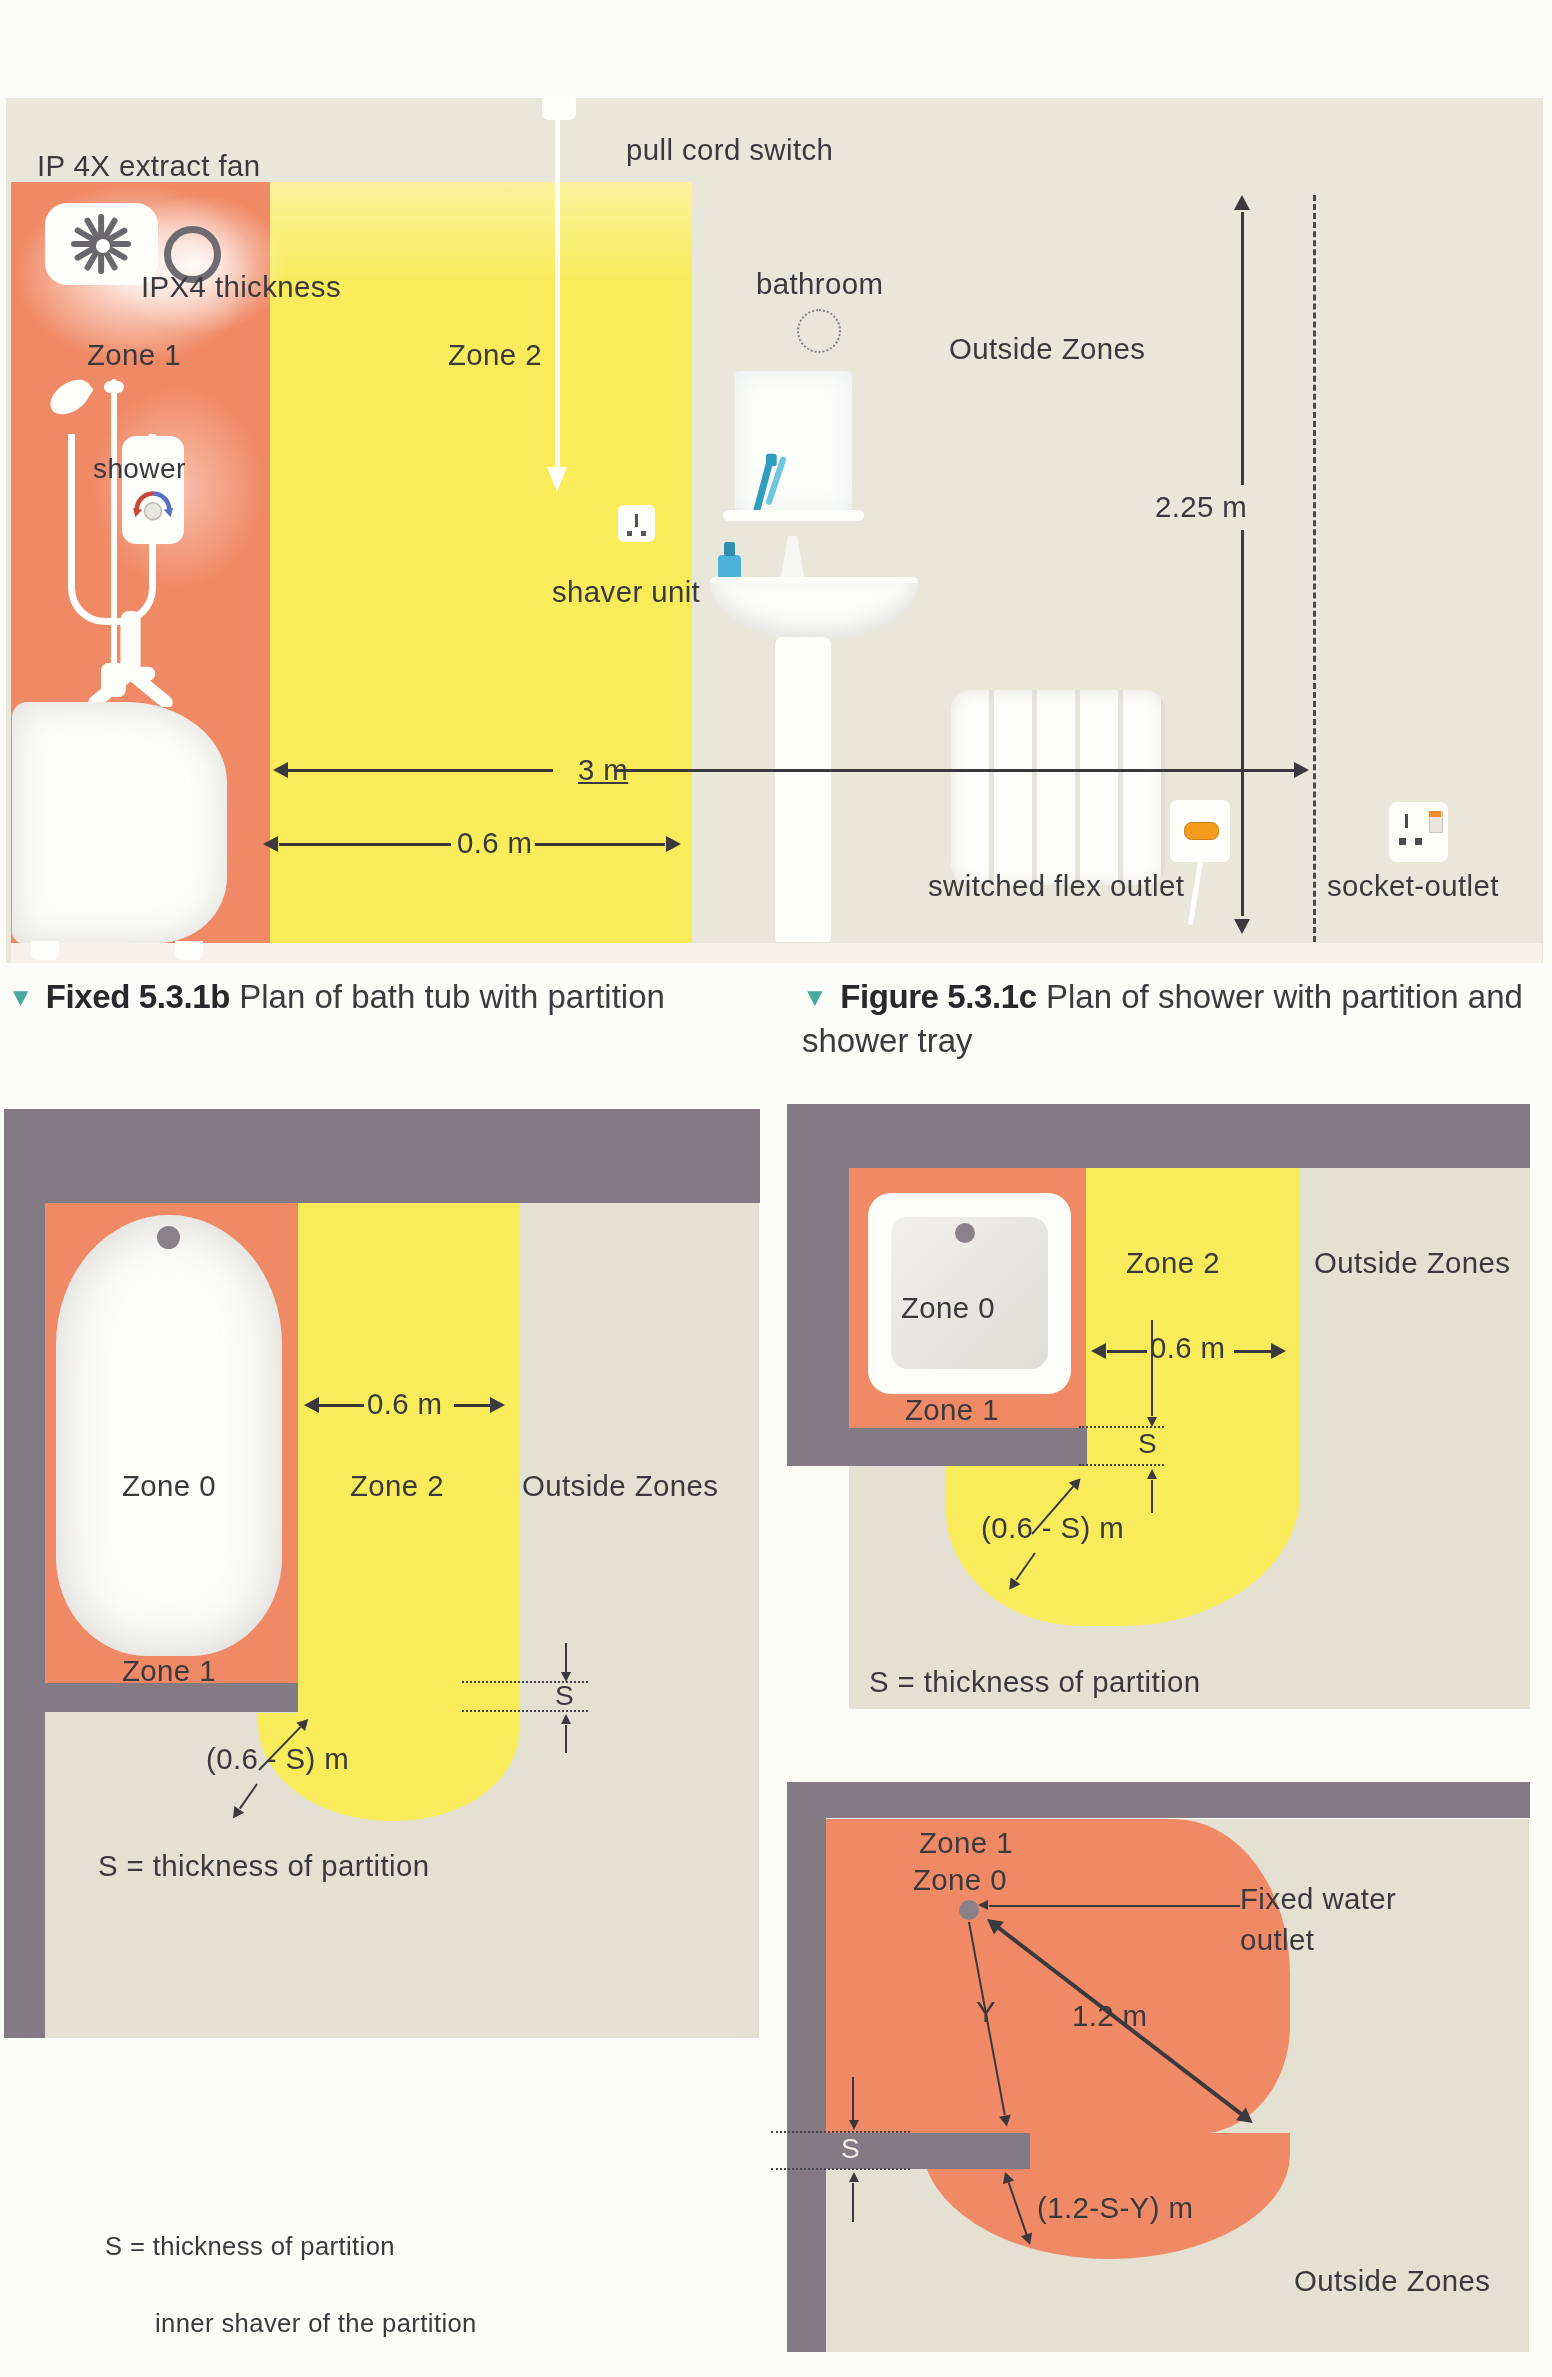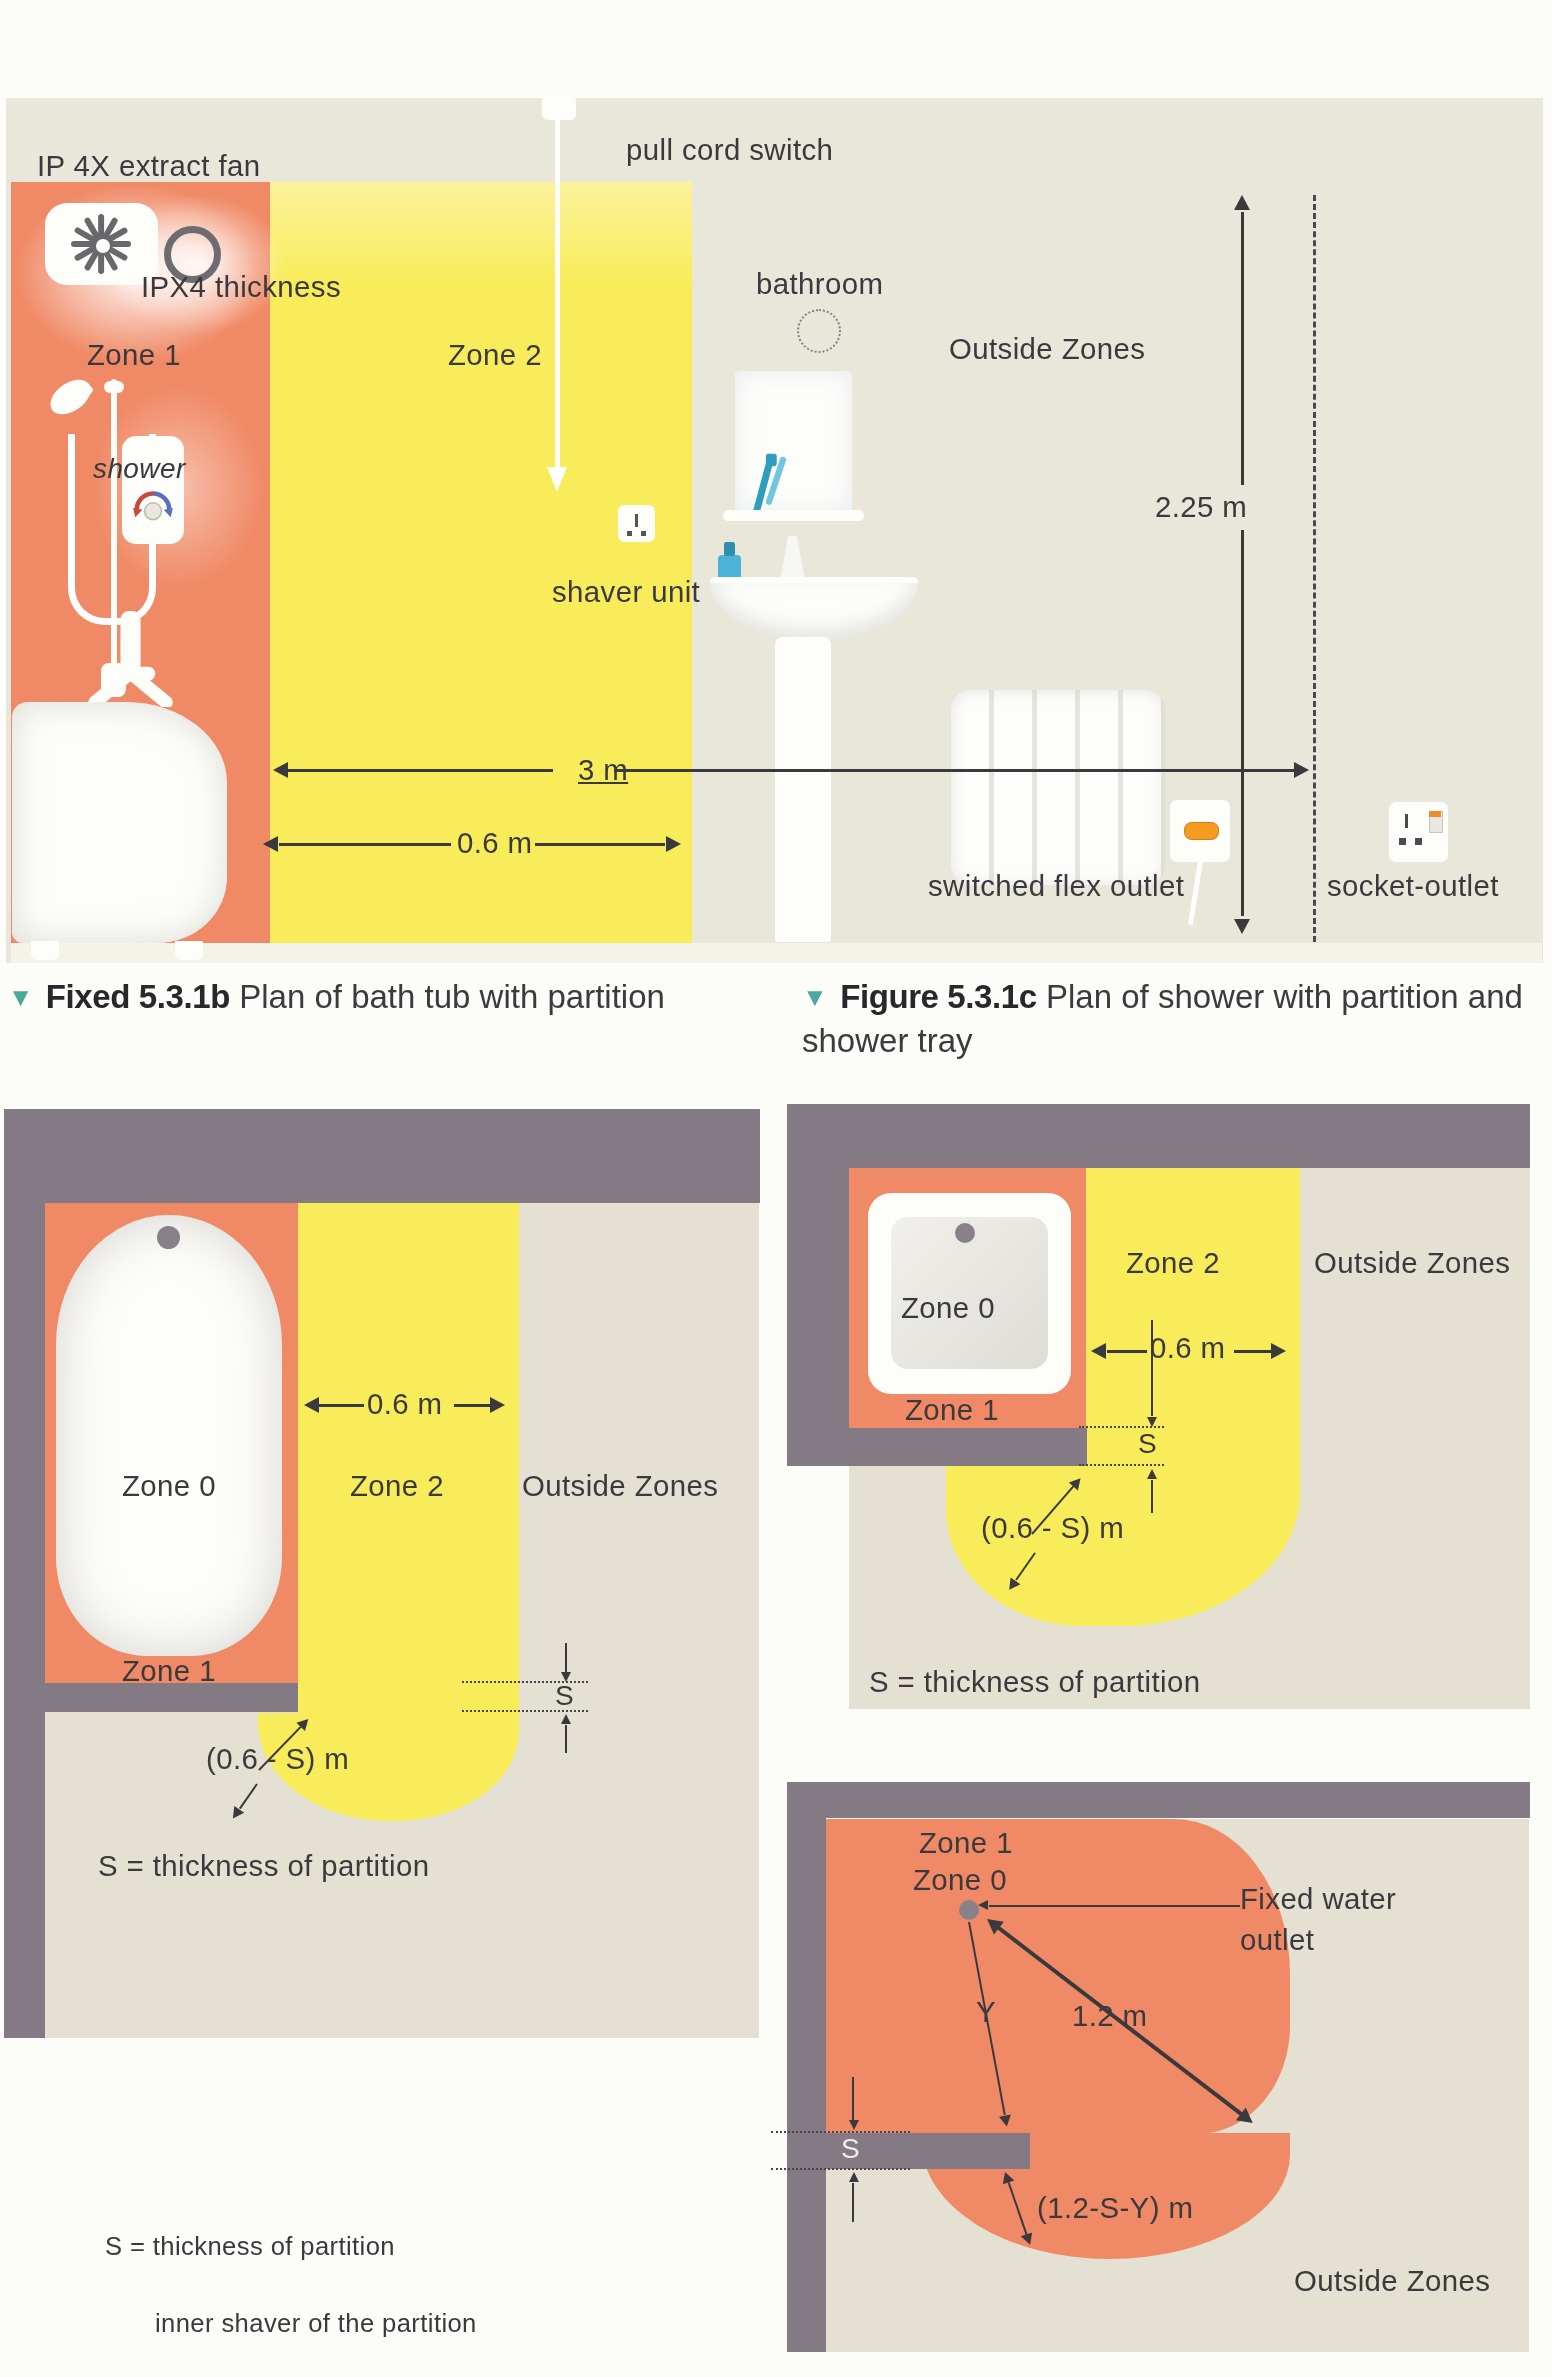--- a/index.html
+++ b/index.html
@@ -94,21 +94,21 @@
   <div class="abs white" style="left:79px;top:384px;width:9.3px;height:23px;transform:rotate(40deg);border-radius:3.9px;"></div>
   <div class="abs" style="left:68px;top:434px;width:74px;height:184px;border-left:7.7px solid #fff;border-right:7.7px solid #fff;border-bottom:7.7px solid #fff;border-radius:0 0 37px 37px;"></div>
   <div class="abs white" style="left:122px;top:436px;width:62px;height:108px;border-radius:14px;"></div>
   <svg class="abs" style="left:128px;top:482px;" width="50" height="43" viewBox="0 0 64 56">
     <circle cx="32" cy="38" r="11" fill="#e9e7e0" stroke="#bdbbb2" stroke-width="2"></circle>
     <path d="M11 38 A21 21 0 0 1 32 15" fill="none" stroke="#c9473b" stroke-width="6"></path>
     <path d="M32 15 A21 21 0 0 1 53 38" fill="none" stroke="#5a6fc0" stroke-width="6"></path>
     <polygon points="6,34 18,36 9,46" fill="#c9473b"></polygon>
     <polygon points="58,34 46,36 55,46" fill="#5a6fc0"></polygon>
   </svg>
-  <div class="lbl" style="left:93px;top:453px;font-size:28px;font-style:italic;">shower</div>
+  <div class="lbl" style="left:93px;top:453px;font-size:28px;">shower</div>
 
   <svg class="abs" style="left:84px;top:611px;" width="90" height="96" viewBox="0 0 116 124">
     <rect x="47" y="0" width="26" height="80" rx="11" fill="#fdfdfa"></rect>
     <path d="M60 80 L14 118" stroke="#fdfdfa" stroke-width="17" stroke-linecap="round"></path>
     <path d="M60 80 L106 118" stroke="#fdfdfa" stroke-width="17" stroke-linecap="round"></path>
     <rect x="28" y="72" width="64" height="18" rx="9" fill="#fdfdfa"></rect>
   </svg>
   <div class="abs white" style="left:12.4px;top:702px;width:215px;height:241px;border-radius:15.5px 101px 70px 11px / 15.5px 81px 66px 11px;box-shadow:inset 0 0 36px rgba(175,172,160,.4);"></div>
   <div class="abs white" style="left:31px;top:941px;width:28px;height:18.6px;border-radius:0 0 6.2px 6.2px;"></div>
   <div class="abs white" style="left:175px;top:941px;width:28px;height:18.6px;border-radius:0 0 6.2px 6.2px;"></div>

